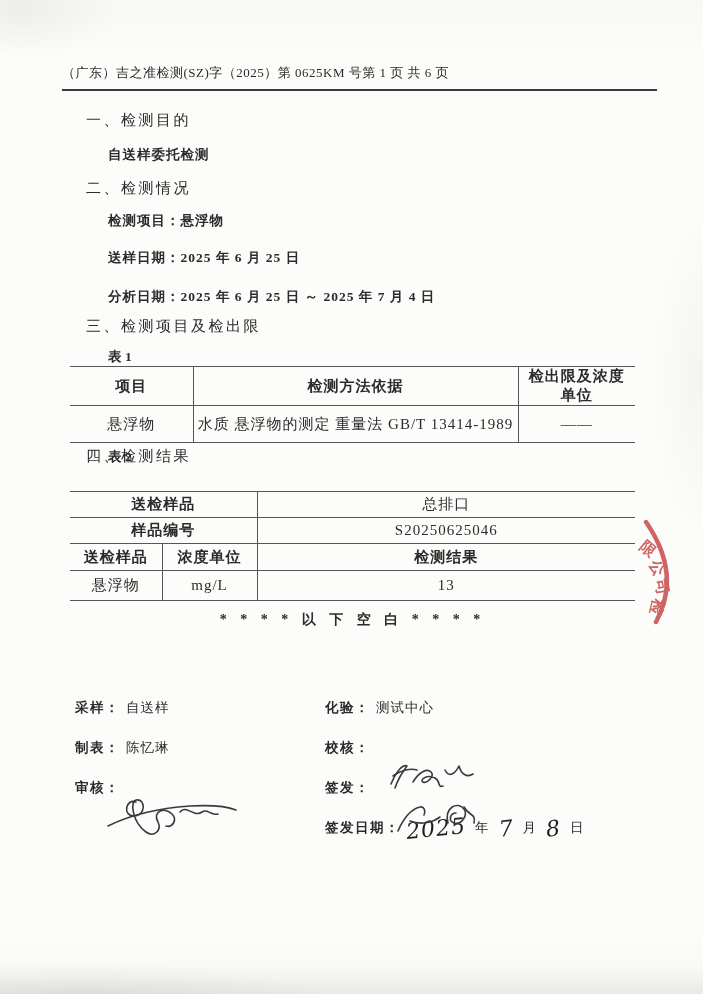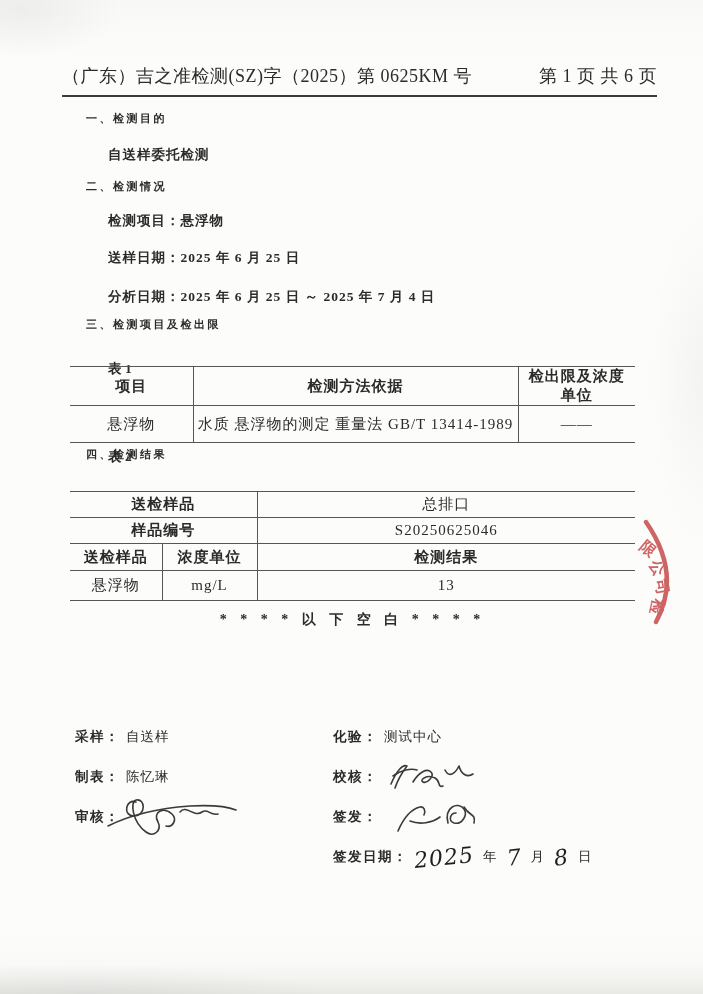--- a/index.html
+++ b/index.html
@@ -14,41 +14,41 @@
     background:
       radial-gradient(ellipse 140px 70px at 3% 1%, rgba(90,90,90,.07), transparent 70%),
       radial-gradient(ellipse 70px 220px at 100% 38%, rgba(90,90,90,.05), transparent 75%),
       radial-gradient(ellipse 320px 40px at 12% 100%, rgba(80,80,80,.08), transparent 75%),
       linear-gradient(0deg, rgba(110,110,110,.10), rgba(110,110,110,.03) 16px, rgba(0,0,0,0) 30px),
       linear-gradient(180deg,#f8f8f6,#fcfcfa 6%,#fcfcfa 94%,#f6f6f3);
   }
   
   .doc-header {
     position:absolute; top:64px; left:62px; right:46px;
-    display:flex; justify-content:space-between; align-items:flex-end;
-    font-size:18px; letter-spacing:.5px;
+    display:flex; justify-content:flex-start; align-items:flex-end;
+    font-size:13px; letter-spacing:.5px;
     border-bottom:2px solid #3c3c3c; padding-bottom:7px;
   }
   
-  .h-sec { position:absolute; left:86px; font-size:11px; font-weight:700; letter-spacing:2.5px; }
+  .h-sec { position:absolute; left:86px; font-size:15px; font-weight:400; letter-spacing:2.5px; }
   .b-line { position:absolute; left:108px; font-size:13.5px; letter-spacing:1px;font-weight:bold; }
   .tbl-label { position:absolute; left:108px; font-size:13.5px; font-weight:700; }
   
   table { border-collapse:collapse; table-layout:fixed; width:565px; position:absolute; left:70px;
           font-size:15px; }
   td { text-align:center; vertical-align:middle; padding:0 4px; letter-spacing:1px; }
   .hline-top    { border-top:1.5px solid #565656; }
   tr            { border-bottom:1.5px solid #565656; }
   td.vleft      { border-left:1.2px solid #565656; }
   td.bold, .bold { font-weight:700; }
   
   .blank-note { position:absolute; left:70px; width:565px; text-align:center;
                 font-size:14px; font-weight:700; letter-spacing:5px; }
   
-  .signoff { position:absolute; left:75px; top:717px; display:flex; font-size:13.5px;gap:8px; }
+  .signoff { position:absolute; left:75px; top:688px; display:flex; font-size:13.5px; }
   .so-col-left  { width:250px; }
   .so-row { height:40px; display:flex; align-items:center; letter-spacing:1px; }
   .so-lbl { font-weight:700; margin-right:6px; letter-spacing:1.5px; }
   .hand { font-family:"DejaVu Serif","Liberation Serif",serif; font-style:italic;
           font-size:22px; color:#1e1e1e; display:inline-block; transform:rotate(-6deg); }
   .date-unit { margin:0 9px; }
   .sig-svg { position:absolute; }
   .sig-svg path { fill:none; stroke:#3a3a3a; stroke-width:1.6; stroke-linecap:round; stroke-linejoin:round; }
   
   .stamp { position:absolute; left:596px; top:492px; opacity:.85; }
@@ -66,21 +66,21 @@
 
   <div class="h-sec" style="top:111px">一、检测目的</div>
   <div class="b-line" style="top:146px">自送样委托检测</div>
 
   <div class="h-sec" style="top:179px">二、检测情况</div>
   <div class="b-line" style="top:212px">检测项目：悬浮物</div>
   <div class="b-line" style="top:249px">送样日期：2025 年 6 月 25 日</div>
   <div class="b-line" style="top:288px">分析日期：2025 年 6 月 25 日 ～ 2025 年 7 月 4 日</div>
 
   <div class="h-sec" style="top:317px">三、检测项目及检出限</div>
-  <div class="tbl-label" style="top:360px">表 1</div>
+  <div class="tbl-label" style="top:348px">表 1</div>
 
   <table class="hline-top" style="top:366px">
     <colgroup>
         <col style="width:123px">
         <col style="width:325px">
         <col style="width:117px">
       </colgroup>
     <tbody>
         <tr style="height:33px">
       <td class="bold">项目</td>

